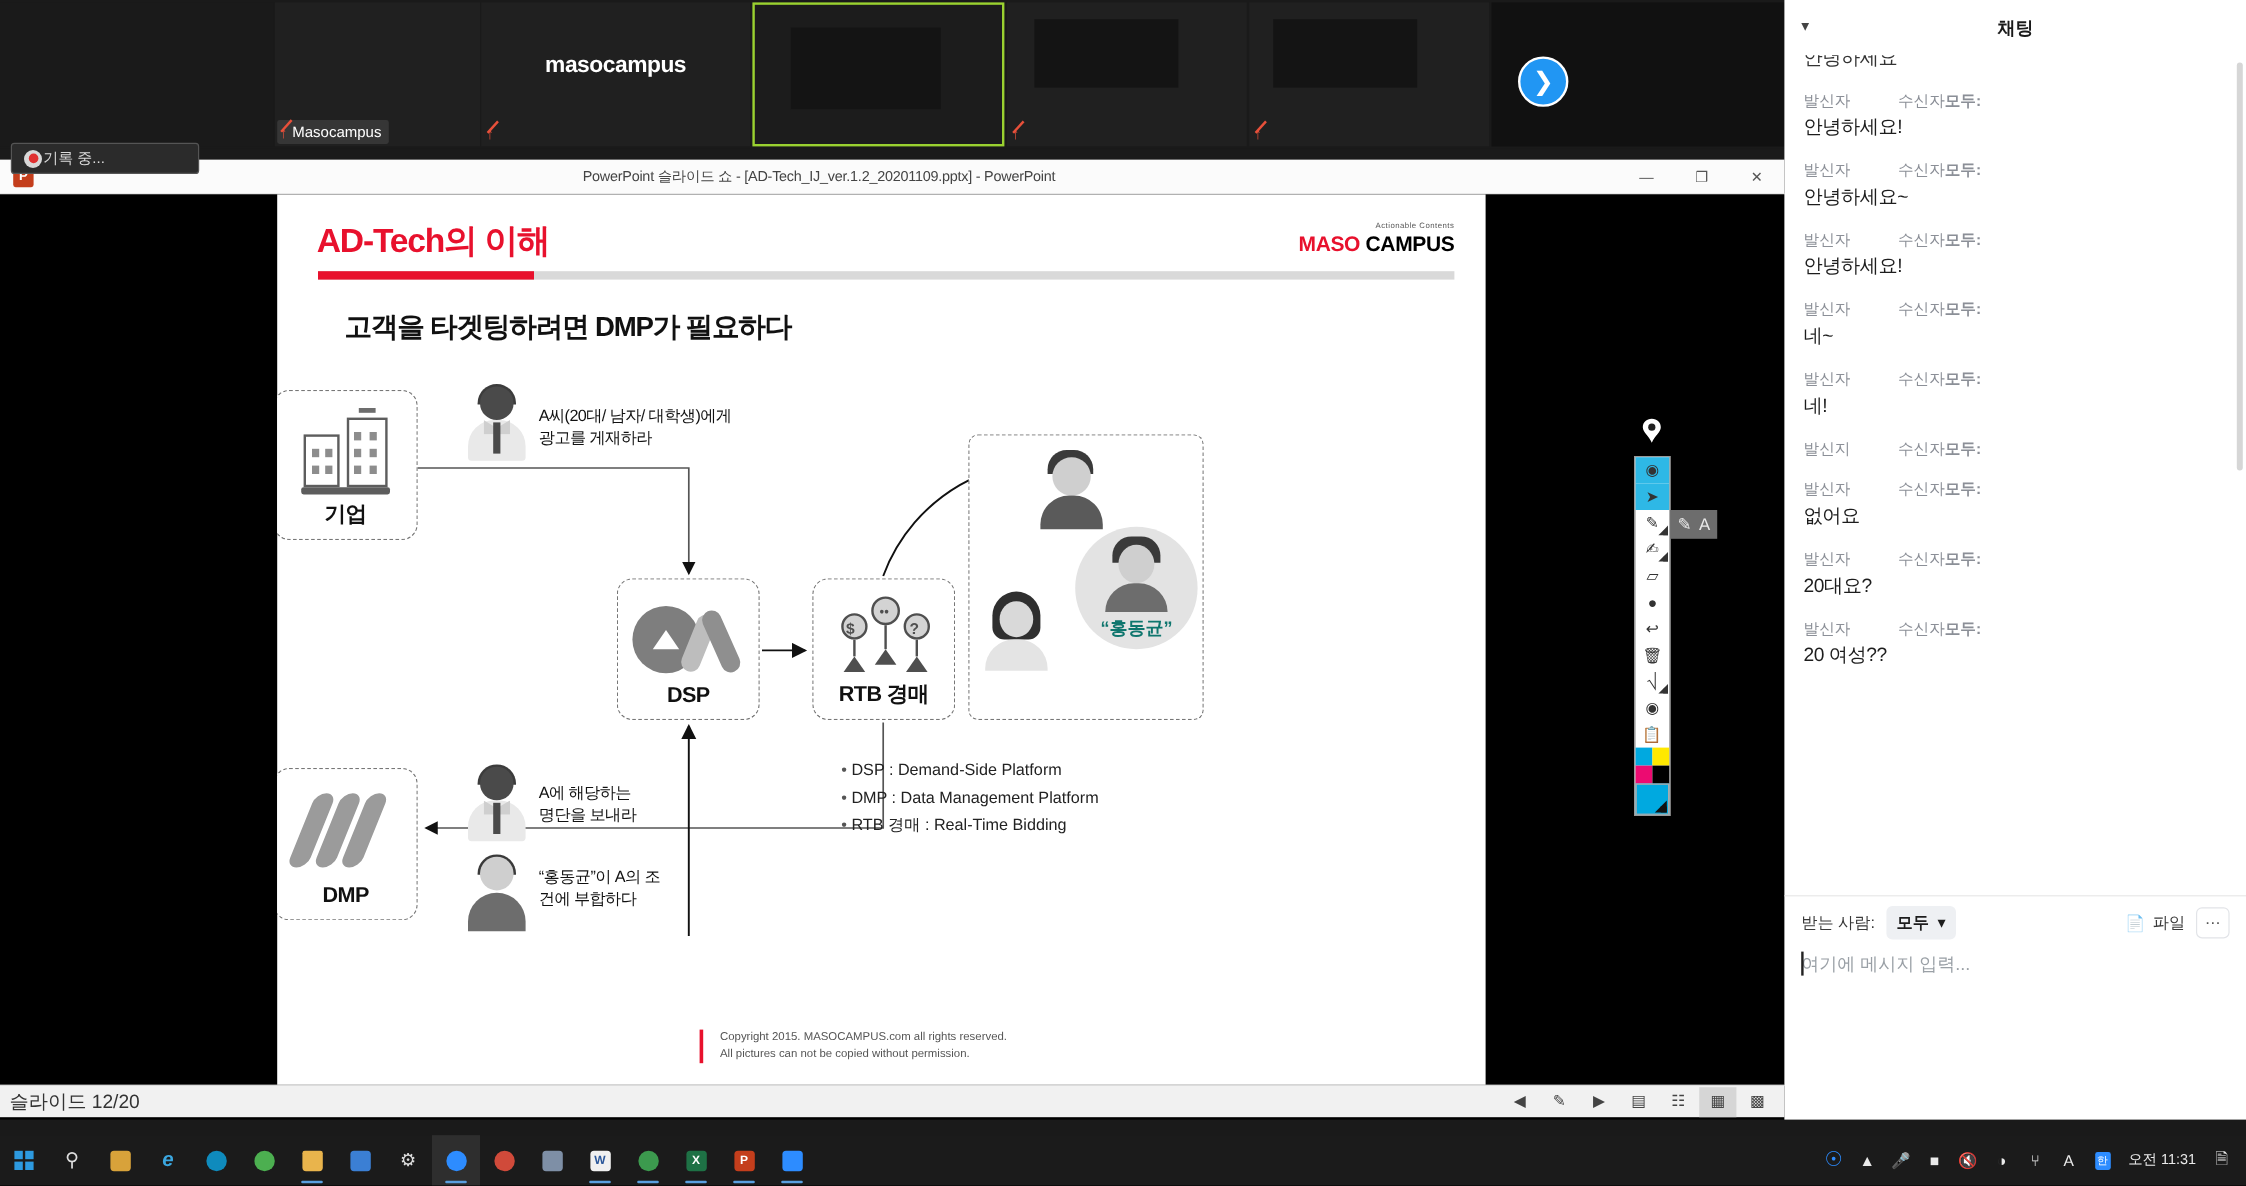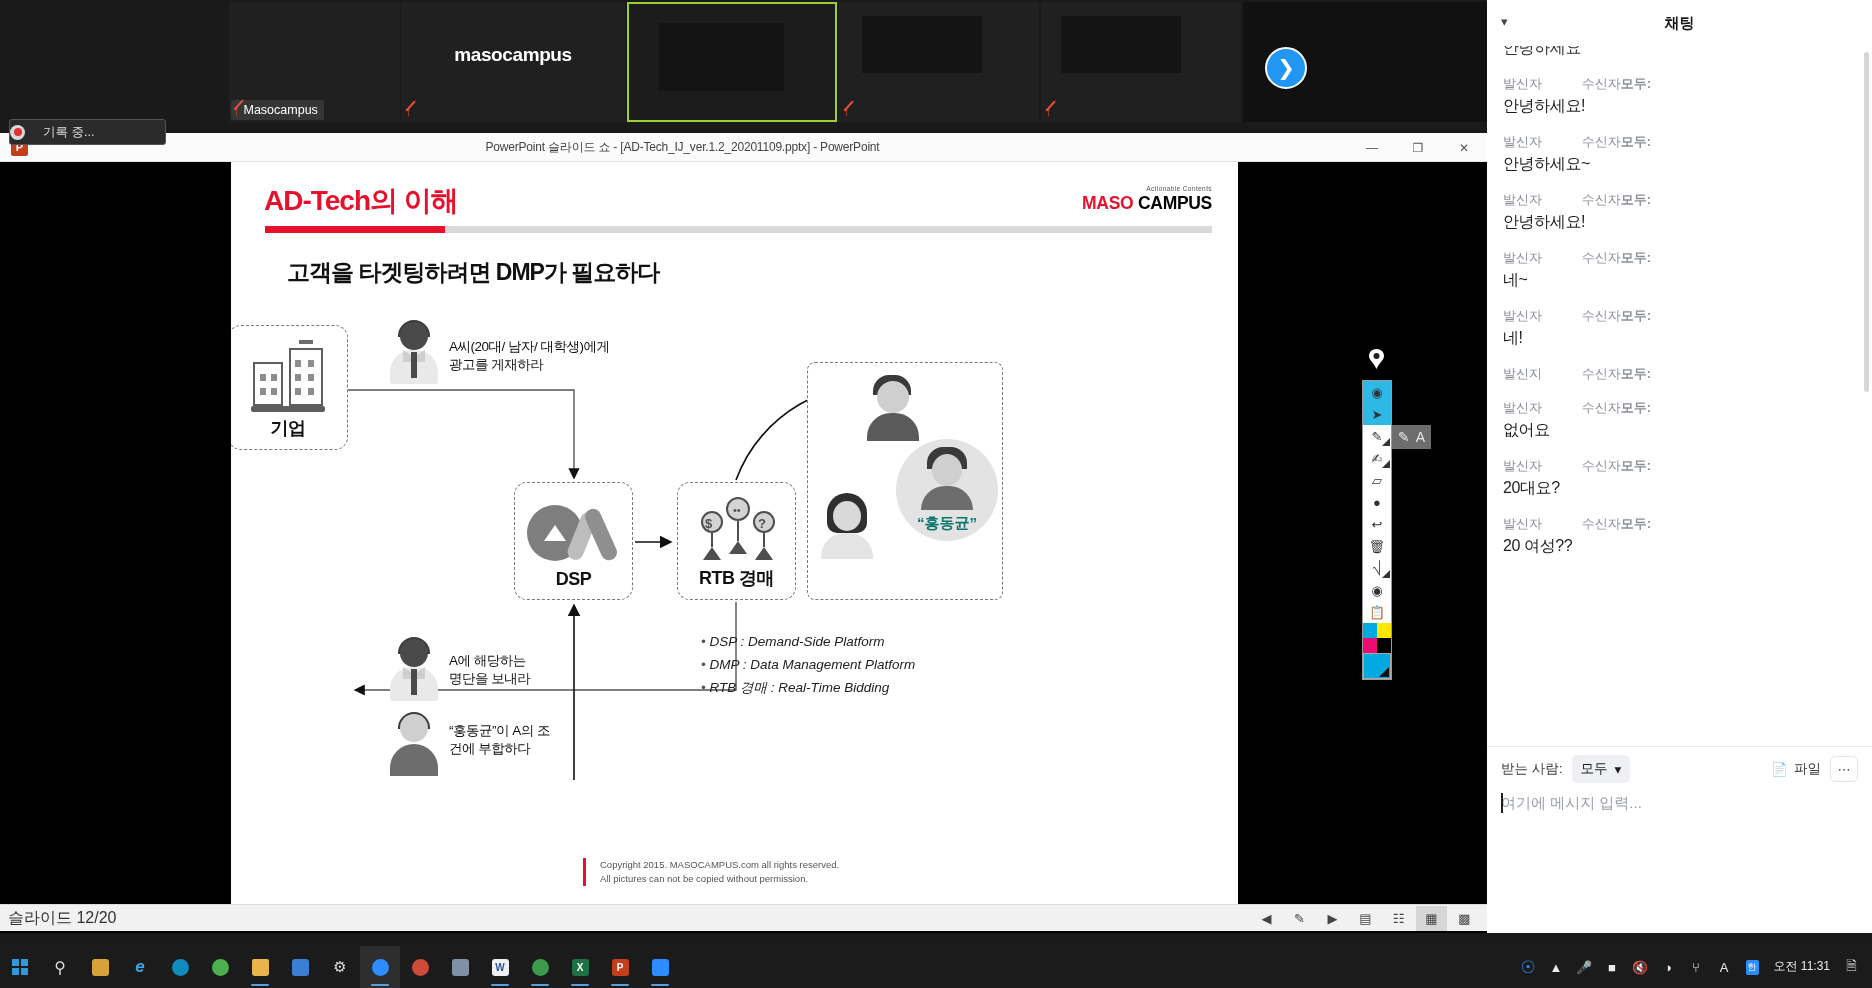--- a/index.html
+++ b/index.html
@@ -60,22 +60,22 @@
   }
   .ppt-icon { width:17px; height:17px; background:#c43e1c; color:#fff; font-size:11px; font-weight:bold;
      display:flex; align-items:center; justify-content:center; margin-left:11px; border-radius:2px; }
   .ppt-title { flex:1; text-align:center; font-size:12px; color:#444; letter-spacing:-0.2px; padding-right:150px;}
   .win-btns { position:absolute; right:0; top:0; height:29px; display:flex; }
   .win-btn { width:46px; height:29px; display:flex; align-items:center; justify-content:center;
      color:#555; font-size:12px; cursor:pointer; }
 
   .rec-badge {
     position:absolute; left:9px; top:-14px; width:157px; height:26px; background:#2b2b2b;
-    border:1px solid #555; border-radius:3px; display:flex; align-items:center; gap:18px;
-    color:#ddd; font-size:12.5px; z-index:5;
+    border:1px solid #555; border-radius:3px; display:flex; align-items:center; gap:1px;
+    padding-left:10px; color:#ddd; font-size:12.5px; z-index:5;
   }
   .rec-dot { width:15px; height:15px; border-radius:50%; background:#d8d8d8;
      display:flex;align-items:center;justify-content:center;}
   .rec-dot i { width:8px; height:8px; border-radius:50%; background:#e03030; display:block;}
 
   
   .slide-stage { position:absolute; left:0; top:29px; width:1487px; height:742px; background:#000; }
   .slide { position:absolute; left:231px; top:0px; width:1007px; height:742px; background:#fff; overflow:hidden; }
 
   .slide-title { position:absolute; left:33px; top:20px; color:#e8112d; font-size:28px; font-weight:bold; letter-spacing:-1px;}
@@ -124,21 +124,21 @@
   .dsp-circ::after{content:"";position:absolute;left:17px;top:20px;border-left:11px solid transparent;border-right:11px solid transparent;border-bottom:16px solid #fff;}
   .dsp-a1{position:absolute;left:47px;top:8px;width:16px;height:50px;border-radius:9px;background:#bdbdbd;transform:rotate(22deg);}
   .dsp-a2{position:absolute;left:66px;top:4px;width:16px;height:55px;border-radius:9px;background:#8f8f8f;transform:rotate(-24deg);}
 
   .rtb-icon{position:absolute;left:22px;top:14px;width:76px;height:72px;}
   .rtb-circ{position:absolute;border:2.6px solid #4f4f4f;border-radius:50%;background:#d3d3d3;}
   .rtb-stick{position:absolute;background:#4f4f4f;}
   .rtb-tri{position:absolute;width:0;height:0;border-left:9px solid transparent;border-right:9px solid transparent;border-bottom:13px solid #4f4f4f;}
 
   .bullets { position:absolute; left:470px; top:468px; font-size:13.5px; color:#222; line-height:1.72; }
-  .bullets li { list-style:none;font-style:italic; }
+  .bullets li { list-style:none; }
   .bullets li::before{ content:"• "; color:#555; }
 
   .copyright { position:absolute; left:352px; bottom:18px; padding-left:14px; border-left:3px solid #e8112d;
      font-size:9.5px; color:#555; line-height:1.45; }
 
   
   .ppt-status { position:absolute; left:0; top:771px; width:1487px; height:27px; background:#f1f1f1;
      border-top:1px solid #dcdcdc; display:flex; align-items:center; }
   .ppt-status .slide-no { margin-left:8px; font-size:16px; color:#333; }
   .status-right { margin-left:auto; display:flex; align-items:center; gap:2px; padding-right:7px; }
@@ -173,21 +173,21 @@
   .msg-meta { font-size:13px; color:#8b8f97; margin-bottom:3px; }
   .msg-meta .to { margin-left:36px; }
   .msg-text { font-size:16px; color:#1d1d1d; letter-spacing:-0.4px; }
   .msg.partial .msg-text { color:#333; }
   .chat-scrollbar { position:absolute; right:3px; top:52px; width:5px; height:340px; background:#d6d6d6; border-radius:3px;}
 
   .chat-footer { position:absolute; left:0; bottom:0; width:385px; height:187px; border-top:1px solid #e8e8e8; }
   .cf-row { display:flex; align-items:center; height:44px; padding:0 14px; gap:9px; }
   .cf-label { font-size:13.5px; color:#3a3a3a; }
   .cf-select { background:#eef0f3; border-radius:5px; padding:5px 9px; font-size:13.5px; color:#1d1d1d;
-     display:flex; align-items:center; gap:7px; cursor:pointer; }
+     display:flex; align-items:center; gap:7px; cursor:pointer;font-weight:bold; }
   .cf-file { margin-left:auto; display:flex; align-items:center; gap:6px; font-size:13.5px; color:#3a3a3a; cursor:pointer;}
   .cf-more { width:28px; height:26px; border:1px solid #e2e4e8; border-radius:5px; display:flex;
      align-items:center; justify-content:center; color:#555; font-size:13px; cursor:pointer; }
   .cf-input { padding:3px 14px 0 14px; font-size:15px; color:#9aa0a6; position:relative; }
   .cf-caret { position:absolute; left:14px; top:2px; width:1.5px; height:20px; background:#222; }
 
   
   .taskbar { position:absolute; left:0; bottom:0; width:1872px; height:42px; background:#1b1b1b;
      display:flex; align-items:center; }
   .tb-left { display:flex; align-items:center; }
@@ -369,20 +369,28 @@
           <div style="position:absolute;left:88px;top:76px;width:102px;height:102px;border-radius:50%;background:#e3e3e3;">
             <div class="person" style="left:22px;top:8px;width:58px;height:66px;">
               <div class="p-hair" style="width:40px;left:9px;top:0;height:22px;background:#3a3a3a;"></div>
               <div class="p-head" style="left:14px;top:7px;width:30px;height:32px;background:#cfcfcf;"></div>
               <div class="p-body" style="left:3px;top:39px;width:52px;height:24px;background:#6d6d6d;border-radius:24px 24px 0 0;"></div>
             </div>
             <div style="position:absolute;left:0;right:0;bottom:8px;text-align:center;font-size:15px;font-weight:bold;color:#0f766e;">“홍동균”</div>
           </div>
         </div>
 
+        <div class="node n-dmp">
+          <div class="dmp-icon">
+            <i style="left:2px;"></i>
+              <i style="left:24px;"></i>
+              <i style="left:46px;"></i>
+          </div>
+          <div class="node-label">DMP</div>
+        </div>
 
         <div class="person" style="left:155px;top:477px;">
           <div class="p-hair"></div>
             <div class="p-head"></div>
             <div class="p-body"></div>
           <div class="p-collar"></div>
             <div class="p-tie"></div>
         </div>
         <div class="callout" style="left:218px;top:490px;">
           <div>A에 해당하는</div>

